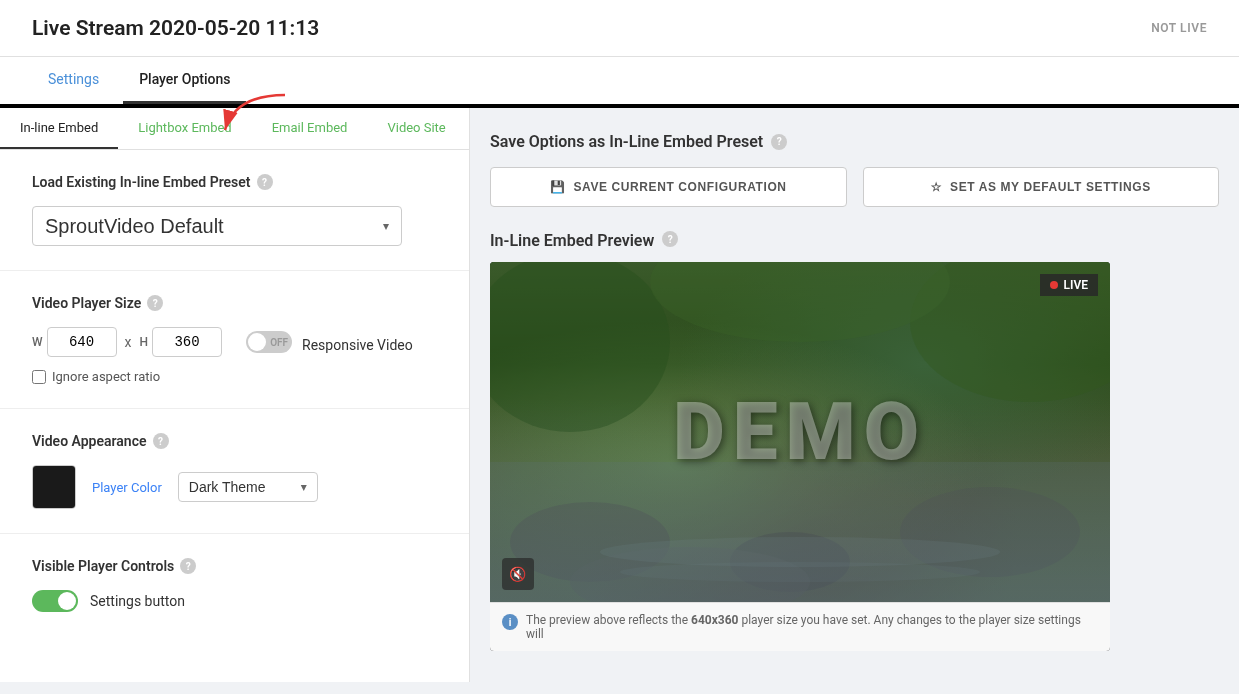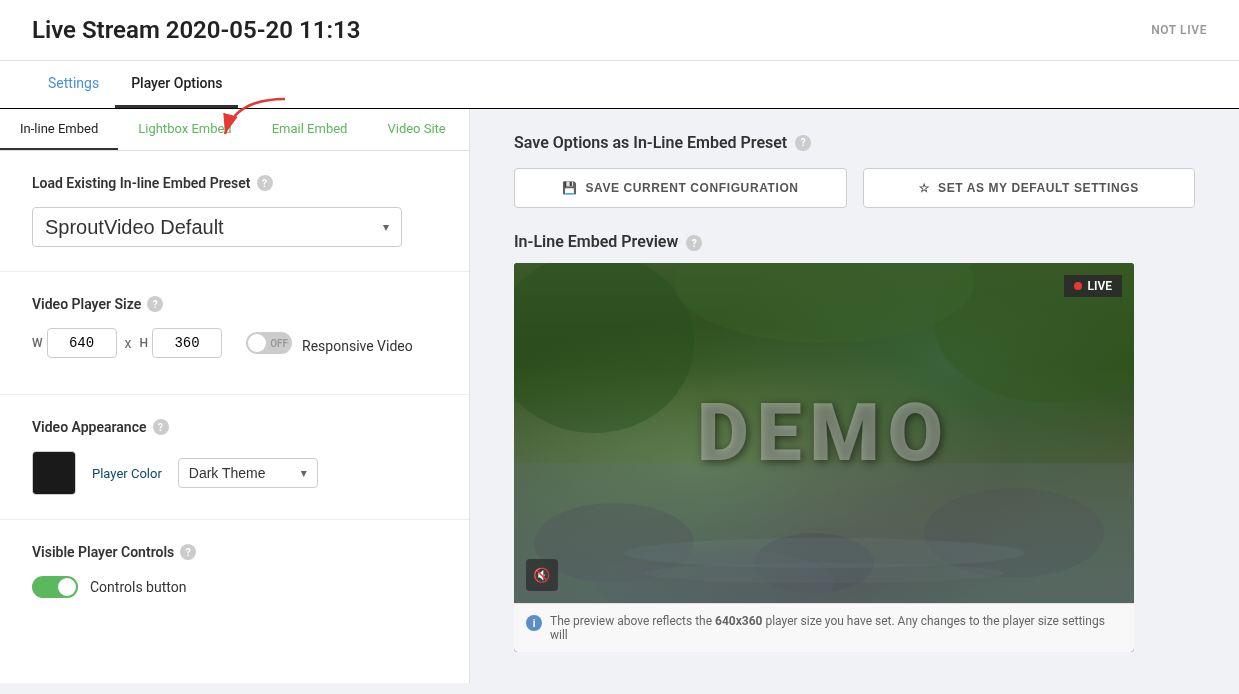--- a/index.html
+++ b/index.html
@@ -13,38 +13,38 @@
     .page-header {
       background: #fff;
       padding: 16px 32px;
       display: flex;
       align-items: center;
       justify-content: space-between;
       border-bottom: 1px solid #e0e0e0;
     }
 
     .page-title {
-      font-size: 24px;
+      font-size: 21px;
       font-weight: 600;
       color: #222;
     }
 
     .status-badge {
       font-size: 12px;
       font-weight: 600;
       color: #999;
       letter-spacing: 0.05em;
     }
 
     .tabs-bar {
       background: #fff;
       padding: 0 32px;
-      border-bottom: 1px solid #000000;
-      display: flex;
-      gap: 0;
+      border-bottom: 4px solid #000000;
+      display: flex;
+      gap: 8px;
       position: relative;
     }
 
     .tab {
       padding: 14px 16px;
       cursor: pointer;
       font-size: 14px;
       color: #555;
       border-bottom: 3px solid transparent;
       position: relative;
@@ -274,21 +274,21 @@
     }
 
     .color-swatch-inner {
       width: 100%;
       height: 100%;
       background: #1a1a1a;
     }
 
     .color-label {
       font-size: 13px;
-      color: #0c4a6e;
+      color: #3b82f6;
     }
 
     .theme-select {
       display: flex;
       align-items: center;
       border: 1px solid #ccc;
       border-radius: 4px;
       background: #fff;
       padding: 6px 10px;
       min-width: 140px;
@@ -304,21 +304,21 @@
       color: #333;
       width: 100%;
       cursor: pointer;
       appearance: none;
       padding-right: 20px;
     }
 
     
     .right-panel {
       flex: 1;
-      padding: 24px 44px;
+      padding: 24px 20px;
       overflow-y: auto;
       background: #f0f2f5;
     }
 
     .save-options-title {
       font-size: 16px;
       font-weight: 600;
       color: #333;
       margin-bottom: 16px;
       display: flex;
@@ -349,21 +349,21 @@
       letter-spacing: 0.05em;
       text-transform: uppercase;
     }
 
     .preview-title {
       font-size: 16px;
       font-weight: 600;
       color: #333;
       margin-bottom: 12px;
       display: flex;
-      align-items: flex-end;
+      align-items: flex-start;
       gap: 8px;
     }
 
     .video-preview {
       position: relative;
       width: 100%;
       max-width: 620px;
       border-radius: 4px;
       overflow: hidden;
       background: #1a1a1a;
@@ -574,20 +574,24 @@
           <input class="size-input" type="text" value="360" style="">
         </div>
         <div class="toggle-container">
           <div class="toggle" style="position:relative;">
             <div class="knob"></div>
             <span class="toggle-label-off">OFF</span>
           </div>
           <span>Responsive Video</span>
         </div>
       </div>
+      <div class="checkbox-row">
+        <input type="checkbox" style="">
+        <label class="checkbox-label">Ignore aspect ratio</label>
+      </div>
     </div>
 
     <div class="panel-section">
       <div class="section-title">
         <span>Video Appearance</span>
         <span class="help-icon">?</span>
       </div>
       <div class="player-appearance-row">
         <div class="color-swatch">
           <div class="color-swatch-inner"></div>
@@ -606,21 +610,21 @@
 
     <div class="visible-controls-section">
       <div class="section-title">
         <span>Visible Player Controls</span>
         <span class="help-icon">?</span>
       </div>
       <div class="settings-btn-row">
         <div class="toggle toggle-on" style="position:relative;">
           <div class="knob"></div>
         </div>
-        <span>Controls button</span>
+        <span>Settings button</span>
       </div>
     </div>
 
   </div>
 
   <div class="right-panel">
 
     <div class="save-options-title">
       <span>Save Options as In-Line Embed Preset</span>
       <span class="help-icon">?</span>

